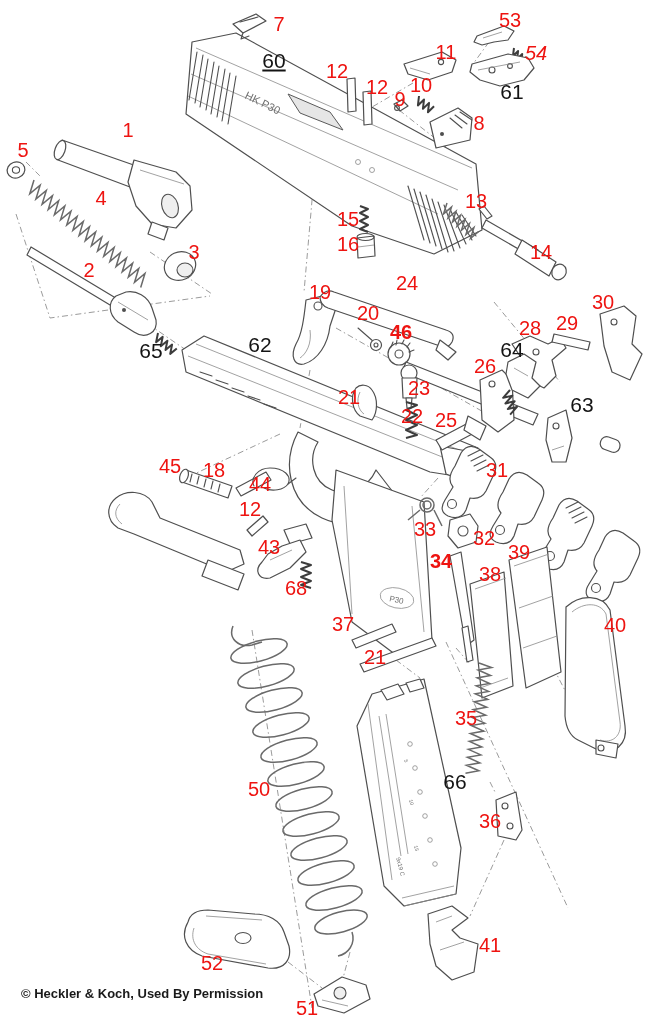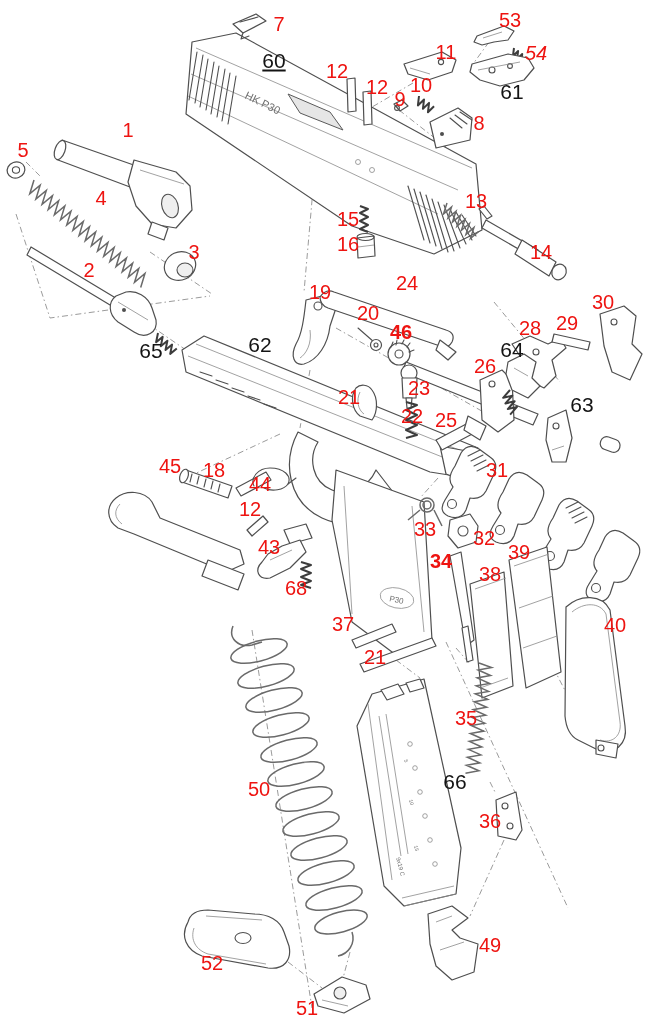--- a/index.html
+++ b/index.html
@@ -481,18 +481,19 @@
       <span class="part-label red" style="left: 441px; top: 561px; font-weight: bold;">34</span>
       <span class="part-label red" style="left: 490px; top: 574px;">38</span>
       <span class="part-label red" style="left: 296px; top: 588px;">68</span>
       <span class="part-label red" style="left: 343px; top: 624px;">37</span>
       <span class="part-label red" style="left: 615px; top: 625px;">40</span>
       <span class="part-label red" style="left: 375px; top: 657px;">21</span>
       <span class="part-label red" style="left: 466px; top: 718px;">35</span>
       <span class="part-label black" style="left: 455px; top: 781px;">66</span>
       <span class="part-label red" style="left: 259px; top: 789px;">50</span>
       <span class="part-label red" style="left: 490px; top: 821px;">36</span>
-      <span class="part-label red" style="left: 490px; top: 945px;">49</span>
+      <span class="part-label red" style="left: 490px; top: 945px;">41</span>
       <span class="part-label red" style="left: 212px; top: 963px;">52</span>
       <span class="part-label red" style="left: 307px; top: 1008px;">51</span>
     </div>
 
+  <div id="copyright">© Heckler &amp; Koch, Used By Permission</div>
 </div>
 
 </body></html>

